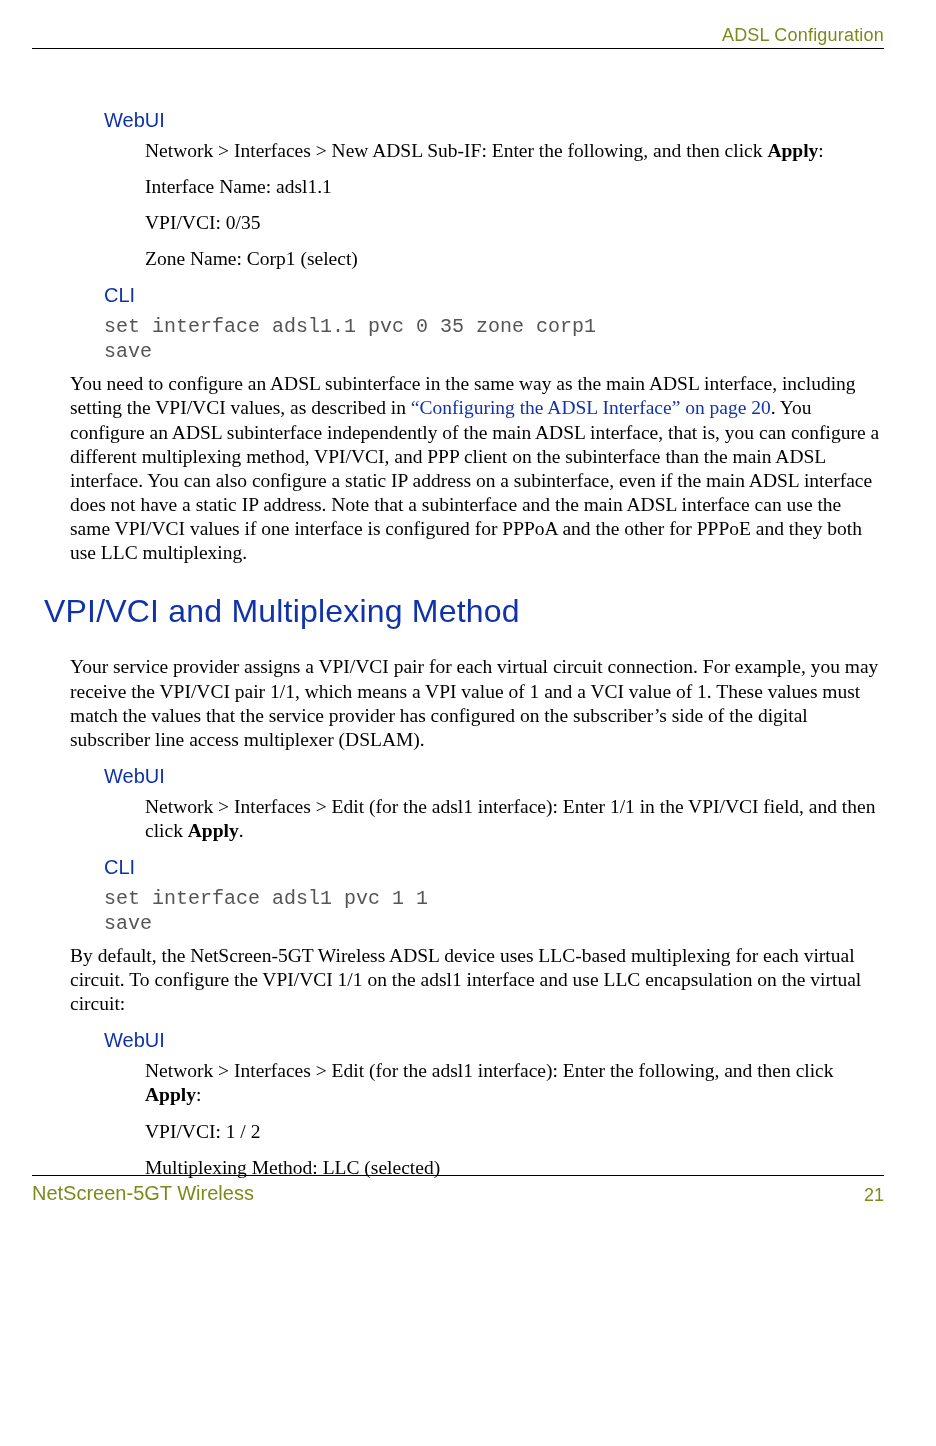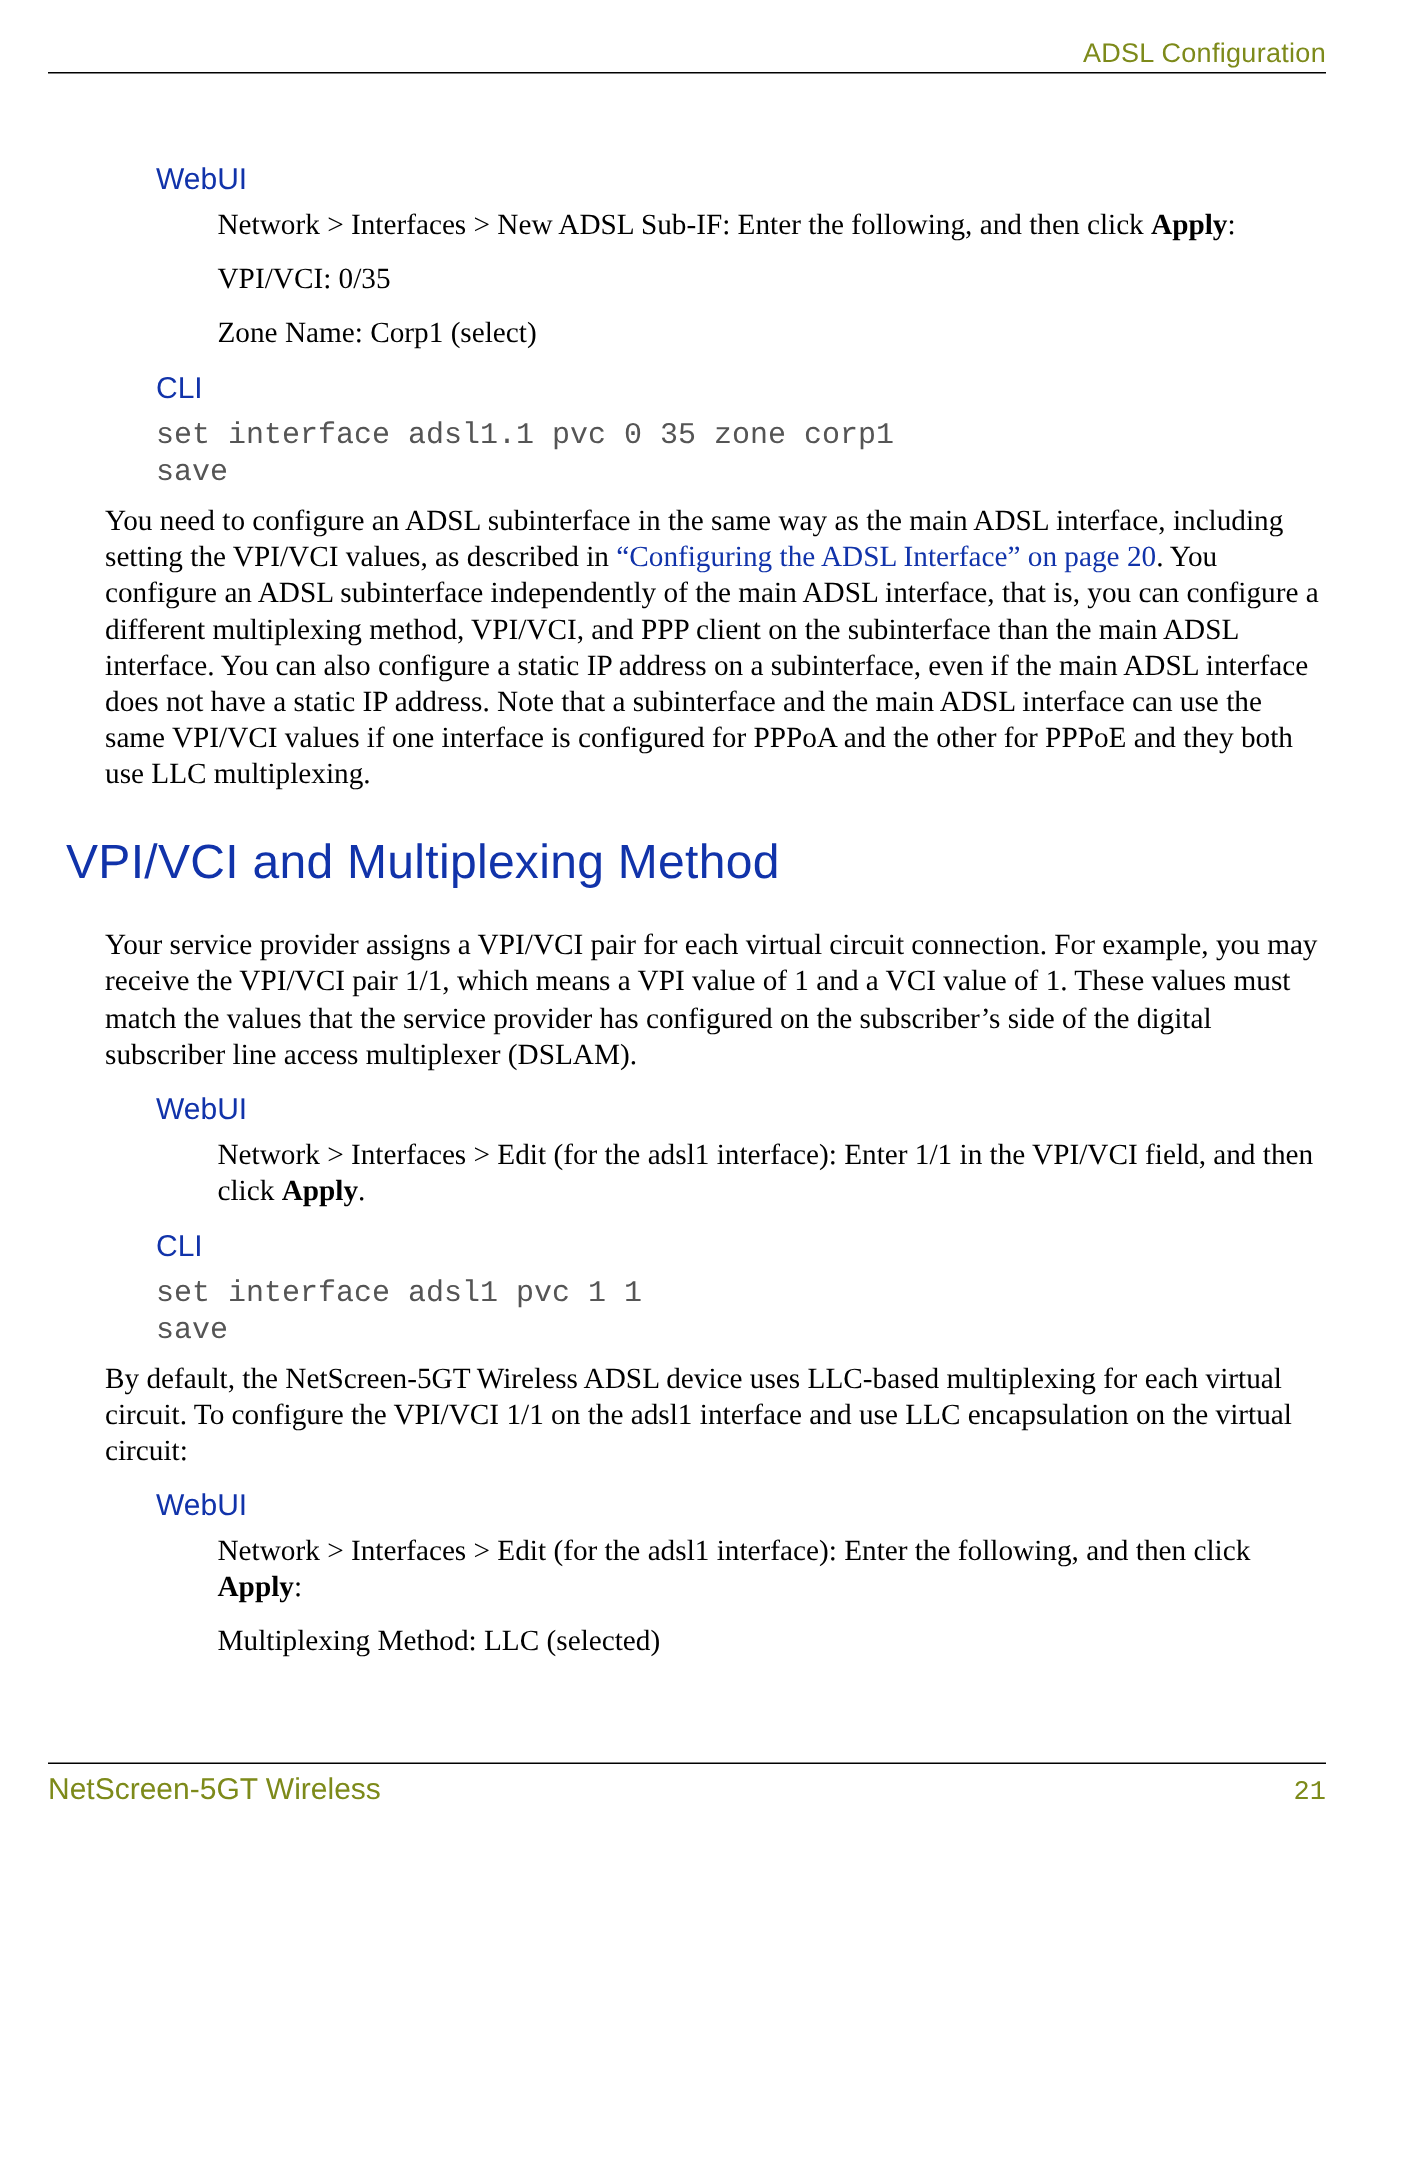--- a/index.html
+++ b/index.html
@@ -90,41 +90,42 @@
     bottom: 18px;
     left: 32px;
     font-family: Arial, Helvetica, sans-serif;
     color: #7d8a1a;
     font-size: 20px;
   }
   .footer-right {
     position: absolute;
     bottom: 18px;
     right: 52px;
-    font-family: Liberation Mono, monospace;
+    font-family: Liberation Sans, sans-serif;
     color: #7d8a1a;
     font-size: 18px;
   }
 </style>
 </head>
 <body>
 
 <div class="page">
 
   <div class="header-right">ADSL Configuration</div>
   <div class="header-rule"></div>
 
   <div class="content">
 
     <div class="section-label">WebUI</div>
 
     <p class="body-indent1">
       <span>Network &gt; Interfaces &gt; New ADSL Sub-IF: Enter the following, and then click </span><b>Apply</b><span>:</span>
     </p>
 
+    <p class="body-indent1b">Interface Name: adsl1.1</p>
     <p class="body-indent1b">VPI/VCI: 0/35</p>
     <p class="body-indent1b">Zone Name: Corp1 (select)</p>
 
     <div class="section-label">CLI</div>
     <div class="cli-block">set interface adsl1.1 pvc 0 35 zone corp1
 save</div>
 
     <p class="para">
       <span>You need to configure an ADSL subinterface in the same way as the main ADSL interface, including setting the VPI/VCI values, as described in </span><span class="link">“Configuring the ADSL Interface” on page 20</span><span>. You configure an ADSL subinterface independently of the main ADSL interface, that is, you can configure a different multiplexing method, VPI/VCI, and PPP client on the subinterface than the main ADSL interface. You can also configure a static IP address on a subinterface, even if the main ADSL interface does not have a static IP address. Note that a subinterface and the main ADSL interface can use the same VPI/VCI values if one interface is configured for PPPoA and the other for PPPoE and they both use LLC multiplexing.</span>
     </p>
@@ -145,20 +146,21 @@
 save</div>
 
     <p class="para">By default, the NetScreen-5GT Wireless ADSL device uses LLC-based multiplexing for each virtual circuit. To configure the VPI/VCI 1/1 on the adsl1 interface and use LLC encapsulation on the virtual circuit:</p>
 
     <div class="section-label">WebUI</div>
 
     <p class="body-indent1">
       <span>Network &gt; Interfaces &gt; Edit (for the adsl1 interface): Enter the following, and then click </span><b>Apply</b><span>:</span>
     </p>
 
+    <p class="body-indent1b">VPI/VCI: 1 / 2</p>
     <p class="body-indent1b">Multiplexing Method: LLC (selected)</p>
 
   </div>
 
   <div class="footer-rule"></div>
   <div class="footer-left">NetScreen-5GT Wireless</div>
   <div class="footer-right">21</div>
 
 </div>
 

